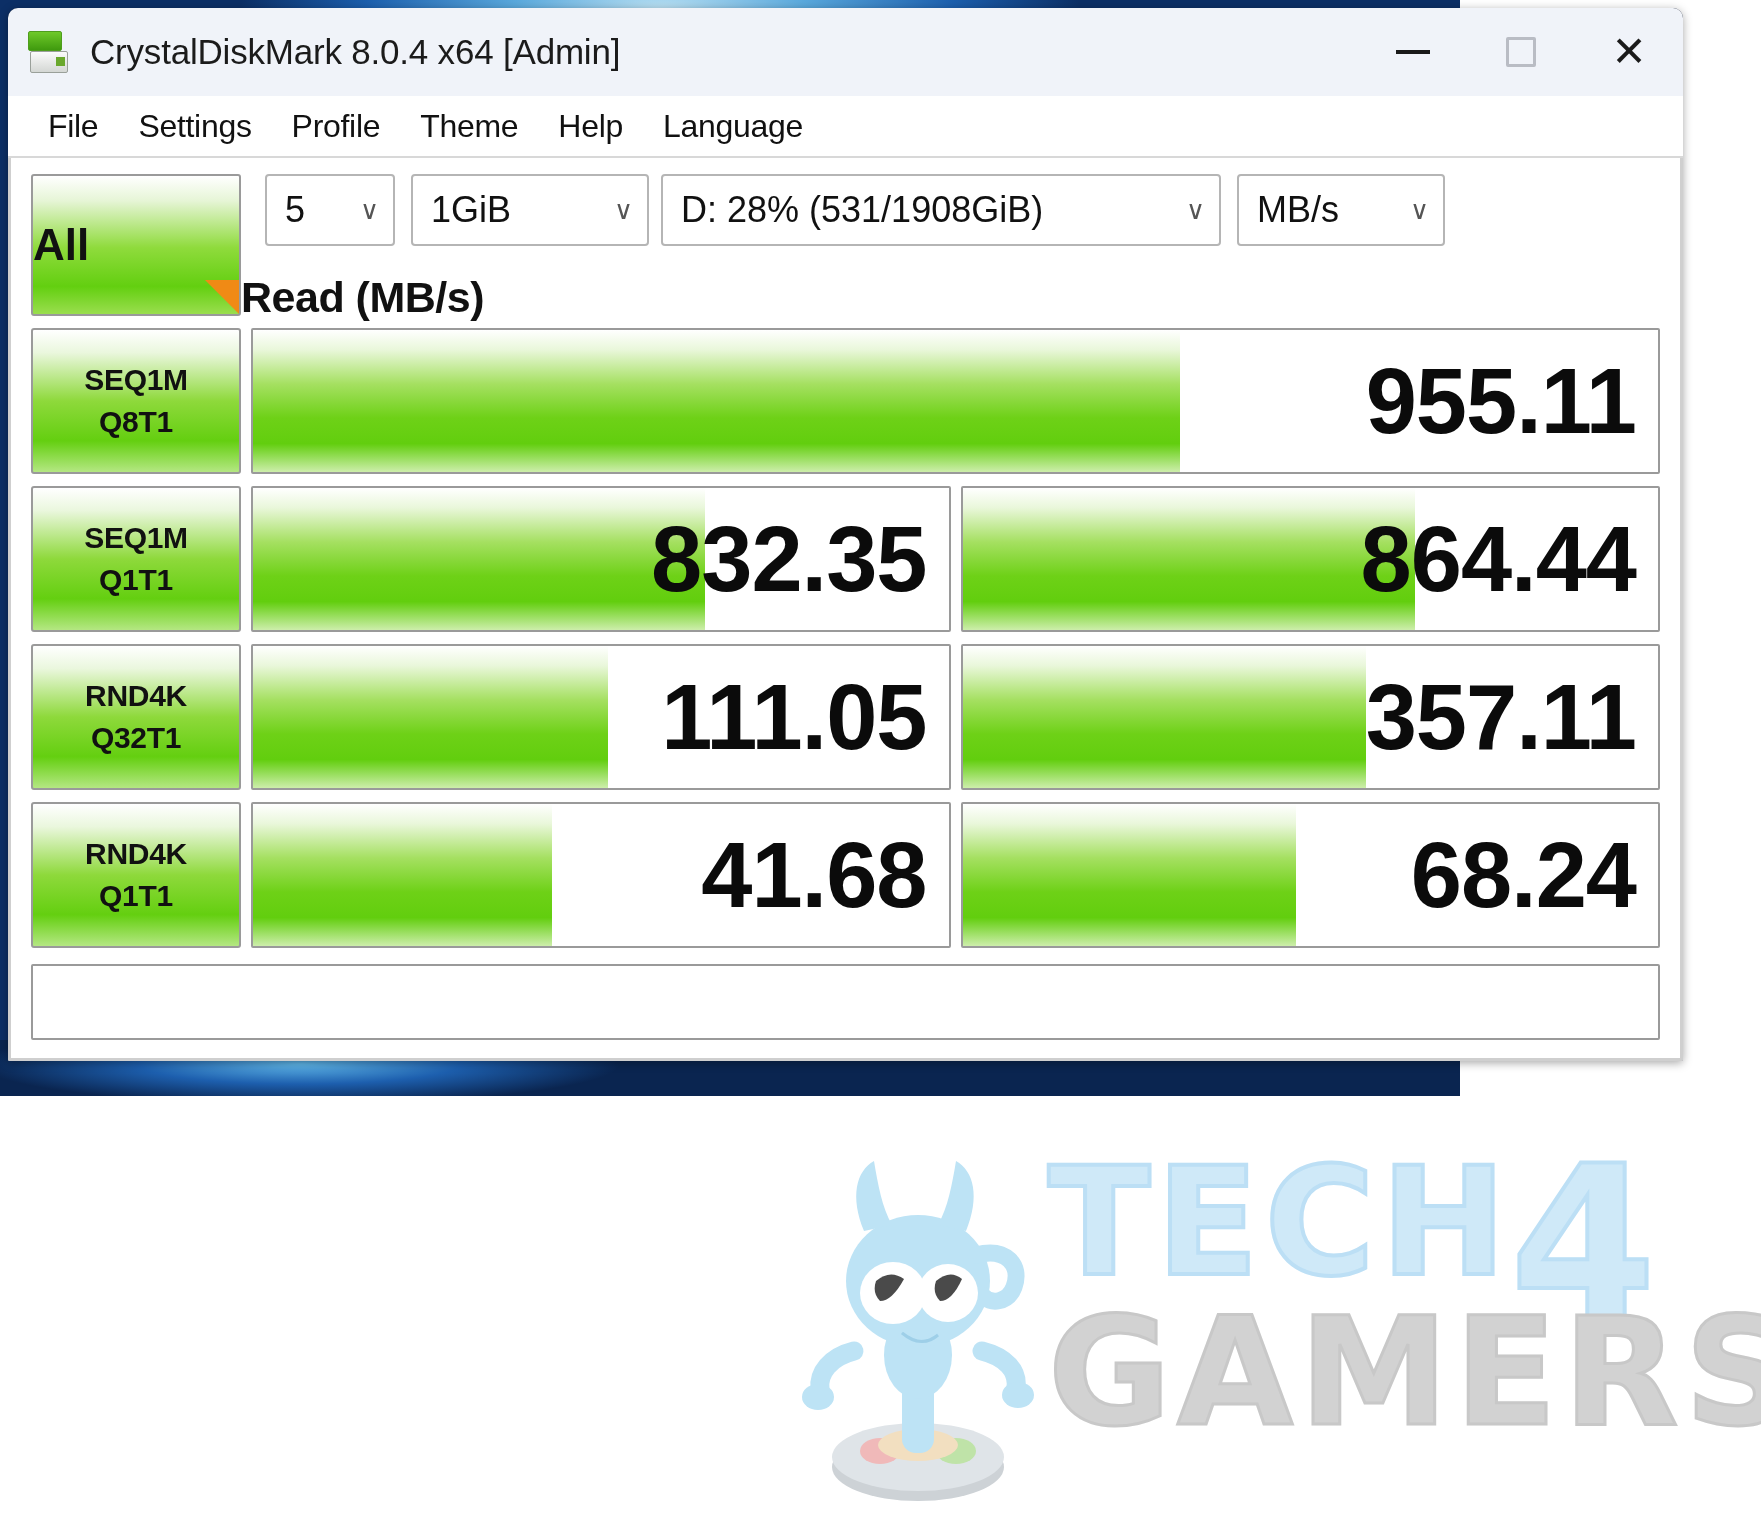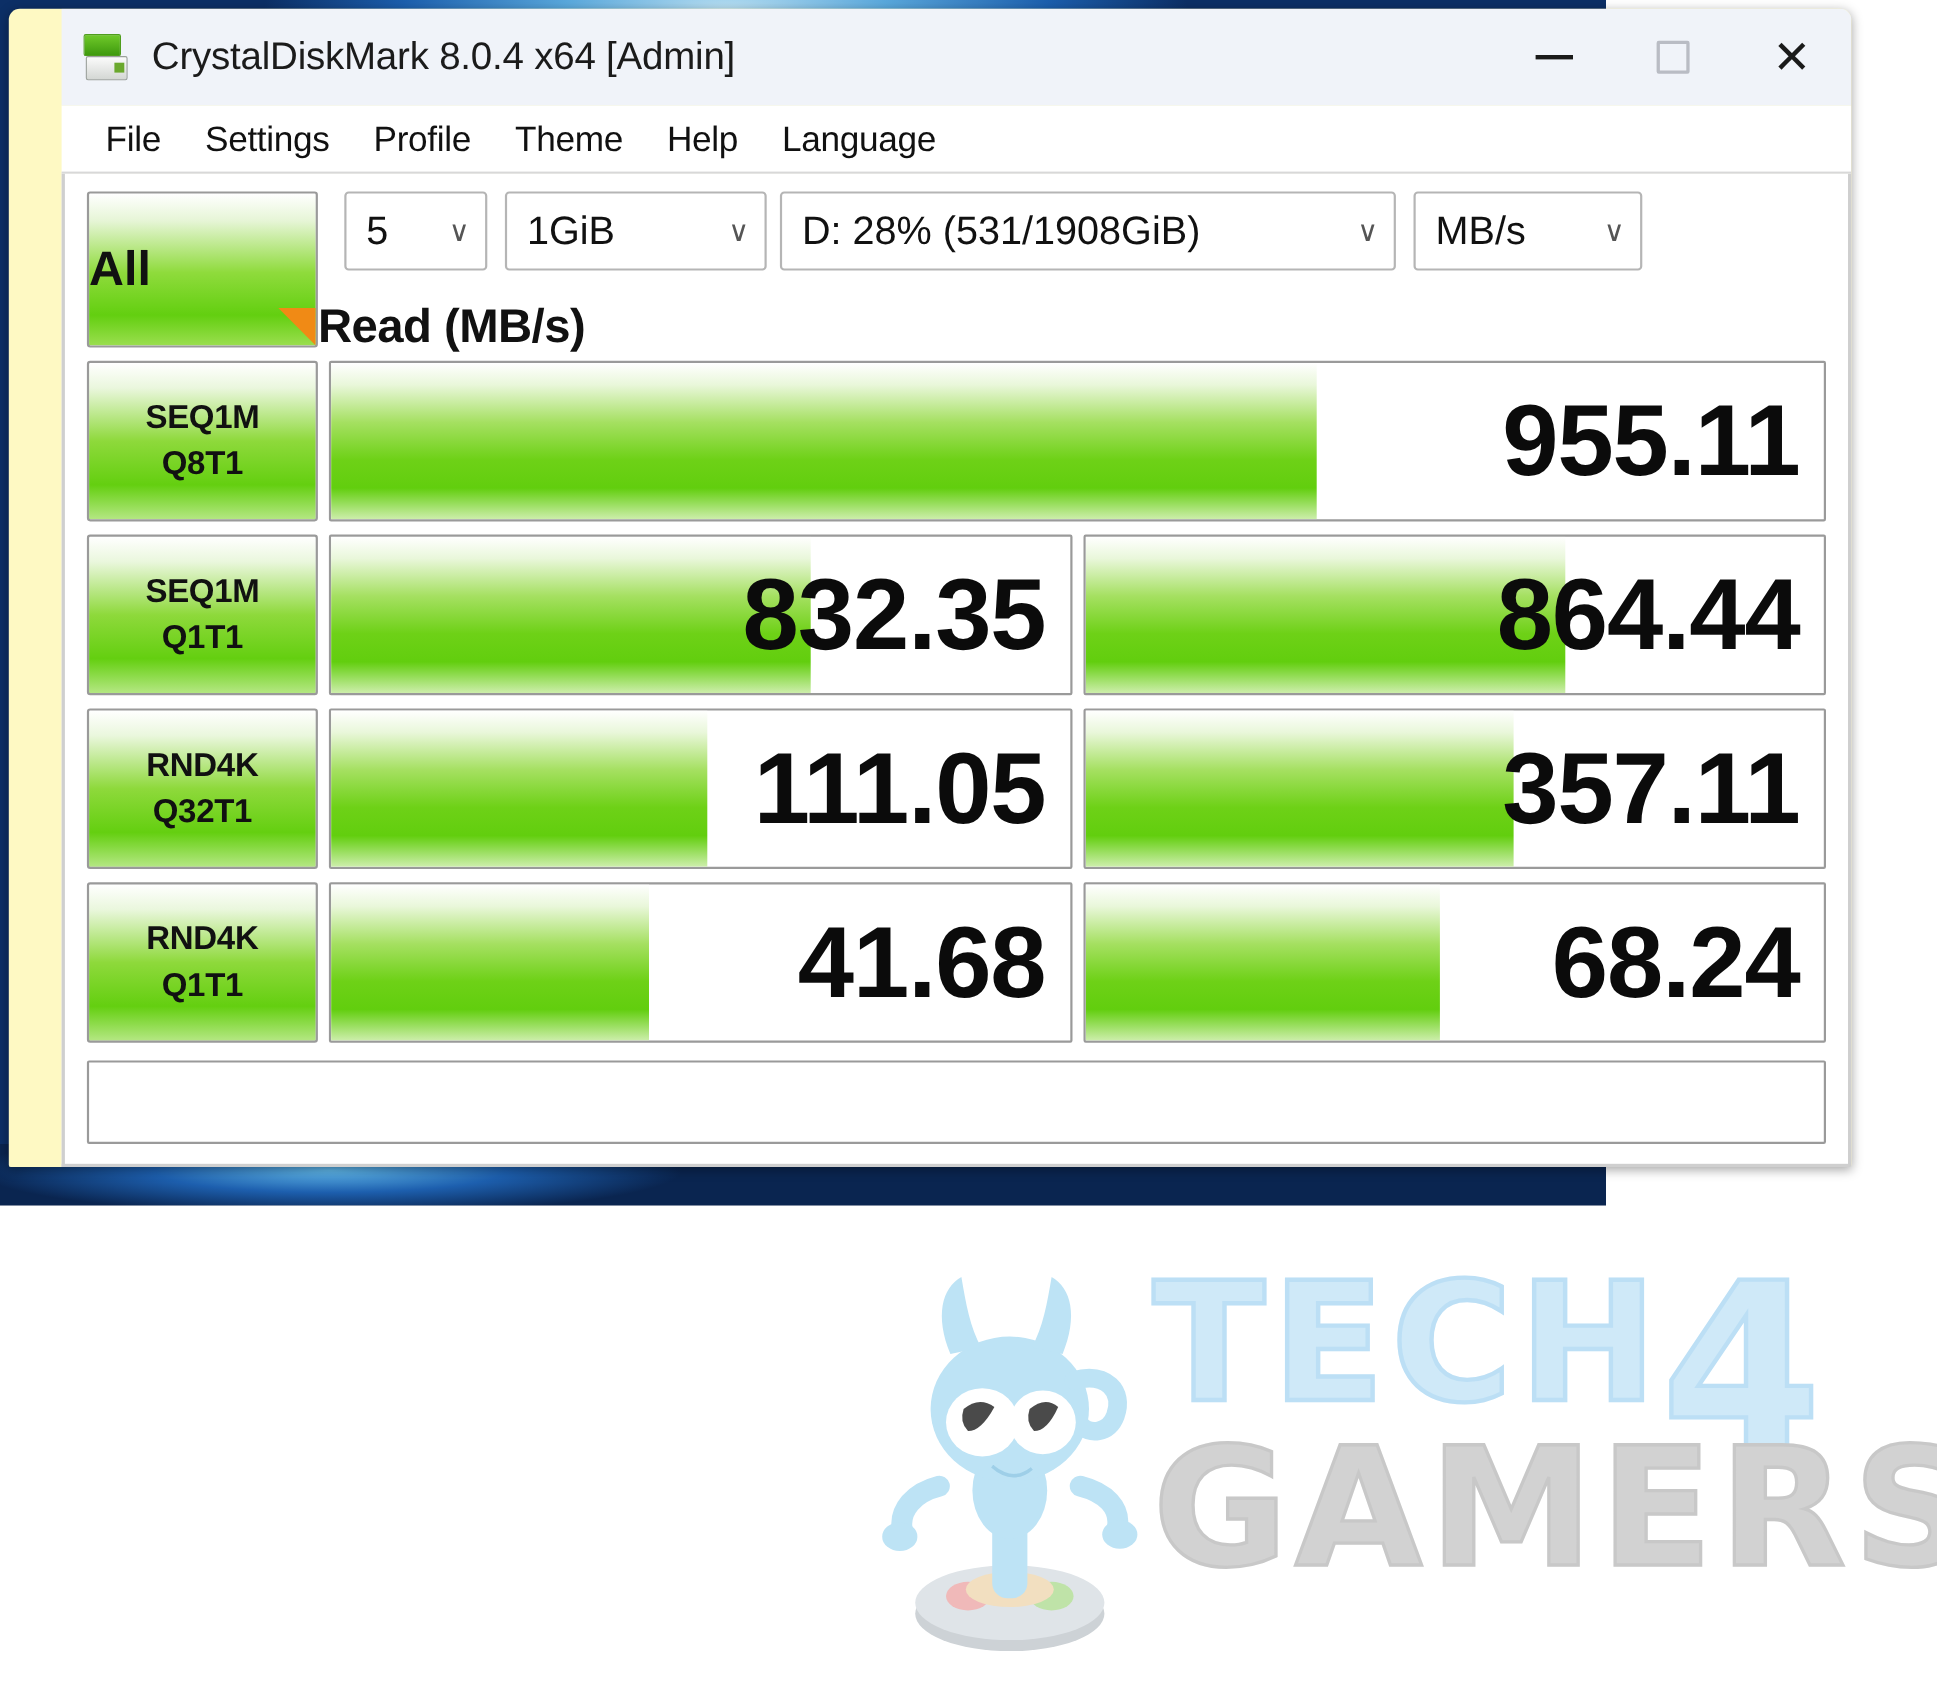--- a/index.html
+++ b/index.html
@@ -41,27 +41,26 @@
       linear-gradient(180deg, #0b2f6d 0%, #061a3e 100%);
   }
 
   
   #app-window {
     position: absolute;
     left: 8px;
     top: 8px;
     width: 1675px;
     height: 1053px;
-    background: #fef9c3;
+    background: #0f172a;
     border-radius: 10px 10px 2px 2px;
     box-shadow: 0 2px 10px rgba(0,0,0,0.35);
     overflow: hidden;
     display: flex;
     flex-direction: column;
-    padding-left: 48px;
   }
 
   
   #title-bar {
     height: 88px;
     background: #f0f3f9;
     display: flex;
     align-items: center;
     flex: 0 0 auto;
     position: relative;

